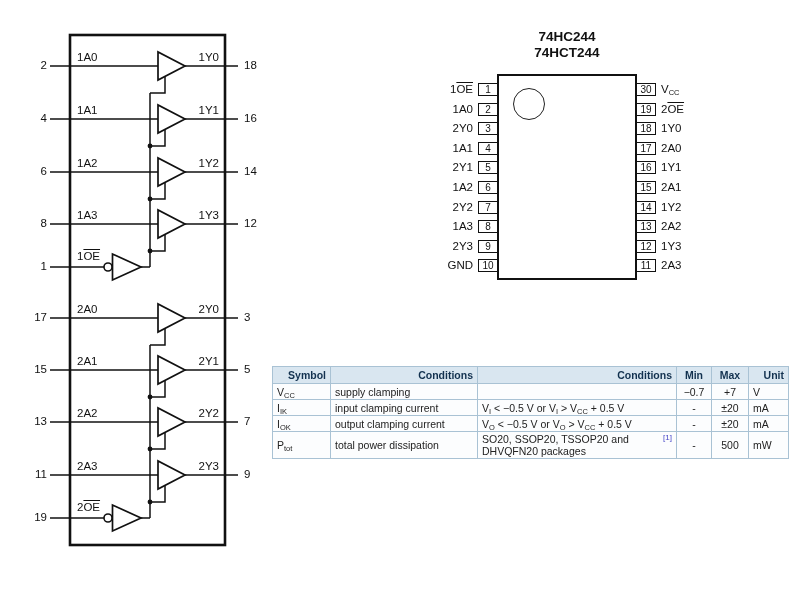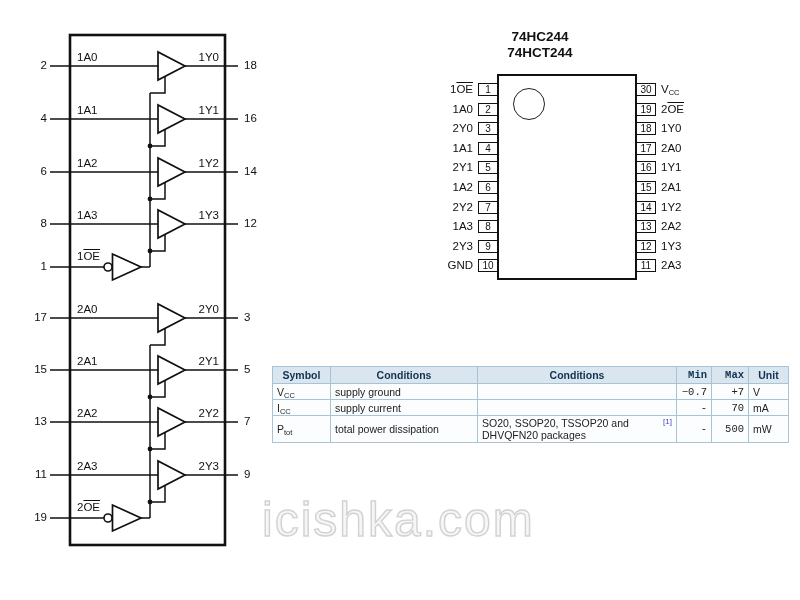--- a/index.html
+++ b/index.html
@@ -4,36 +4,36 @@
 <style>
   html,body{margin:0;padding:0;background:#fff;}
   #screen{position:relative;width:800px;height:600px;background:#fff;overflow:hidden;
           font-family:"Liberation Sans",sans-serif;color:#111;}
   
   .lt{position:absolute;font-size:11.5px;line-height:12px;color:#111;white-space:nowrap;}
   .lt.r{text-align:right;}
   .ovl{text-decoration:overline;}
   sub{font-size:7.5px;vertical-align:-2px;line-height:0;}
   
-  .pin-title{position:absolute;left:440px;width:200px;text-align:center;font-weight:bold;
+  .pin-title{position:absolute;left:467px;width:200px;text-align:center;font-weight:bold;
              font-size:13.5px;line-height:15px;color:#111;}
   #pkg{position:absolute;left:497px;top:74px;width:136px;height:202px;border:2px solid #111;background:#fff;}
   #pkg-circle{position:absolute;left:513px;top:88px;width:30px;height:30px;border:1.5px solid #222;
               border-radius:50%;background:#fff;}
   .pinbox{position:absolute;width:18px;height:11px;border:1.6px solid #111;background:#fff;
           font-size:10px;line-height:11px;text-align:center;color:#111;}
   .pinlabel{position:absolute;font-size:11.5px;line-height:13px;color:#111;white-space:nowrap;}
   .pinlabel.r{text-align:right;}
   
   #limits{position:absolute;left:272px;top:366px;border-collapse:collapse;table-layout:fixed;
           background:#fcfdfe;color:#222;}
-  #limits th{background:#d9e6f0;font-weight:bold;text-align:center;font-size:10.5px;
+  #limits th{background:#d9e6f0;font-weight:bold;text-align:right;font-size:10.5px;
              padding:2px 4px;color:#12314f;border:1px solid #a9c2d4;}
   #limits td{font-size:10.5px;padding:1px 4px;border:1px solid #a9c2d4;height:13px;vertical-align:middle;}
-  #limits .c{text-align:right;font-family:Liberation Mono, monospace;}
+  #limits .c{text-align:center;}
   .fn{float:right;color:#4646c8;font-size:8px;line-height:10px;}
   
   #watermark{position:absolute;left:262px;top:492px;font-size:48px;letter-spacing:2px;
              white-space:nowrap;color:rgba(205,205,205,0.18);
              -webkit-text-stroke:1.4px #d2d2d2;}
 </style>
 </head>
 <body>
 
 <div id="screen">
@@ -194,39 +194,46 @@
           <th class="">Conditions</th>
           <th class="">Conditions</th>
           <th class="c">Min</th>
           <th class="c">Max</th>
           <th class="">Unit</th>
         </tr>
       </thead>
     <tbody id="limits-body">
         <tr>
     <td>V<sub>CC</sub></td>
-    <td>supply ground</td>
+    <td>supply clamping</td>
     <td></td>
     <td class="c">−0.7</td>
     <td class="c">+7</td>
     <td>V</td>
   </tr>
         <tr>
-    <td>I<sub>CC</sub></td>
-    <td>supply current</td>
-    <td></td>
+    <td>I<sub>IK</sub></td>
+    <td>input clamping current</td>
+    <td>V<sub>I</sub> &lt; −0.5 V or V<sub>I</sub> &gt; V<sub>CC</sub> + 0.5 V</td>
     <td class="c">-</td>
-    <td class="c">70</td>
+    <td class="c">±20</td>
+    <td>mA</td>
+  </tr>
+        <tr>
+    <td>I<sub>OK</sub></td>
+    <td>output clamping current</td>
+    <td>V<sub>O</sub> &lt; −0.5 V or V<sub>O</sub> &gt; V<sub>CC</sub> + 0.5 V</td>
+    <td class="c">-</td>
+    <td class="c">±20</td>
     <td>mA</td>
   </tr>
         <tr>
     <td>P<sub>tot</sub></td>
     <td>total power dissipation</td>
     <td><span class="fn">[1]</span>SO20, SSOP20, TSSOP20 and DHVQFN20 packages</td>
     <td class="c">-</td>
     <td class="c">500</td>
     <td>mW</td>
   </tr>
       </tbody>
   </table>
 
-  <div id="watermark">icishka.com</div>
 </div>
 
 </body></html>

